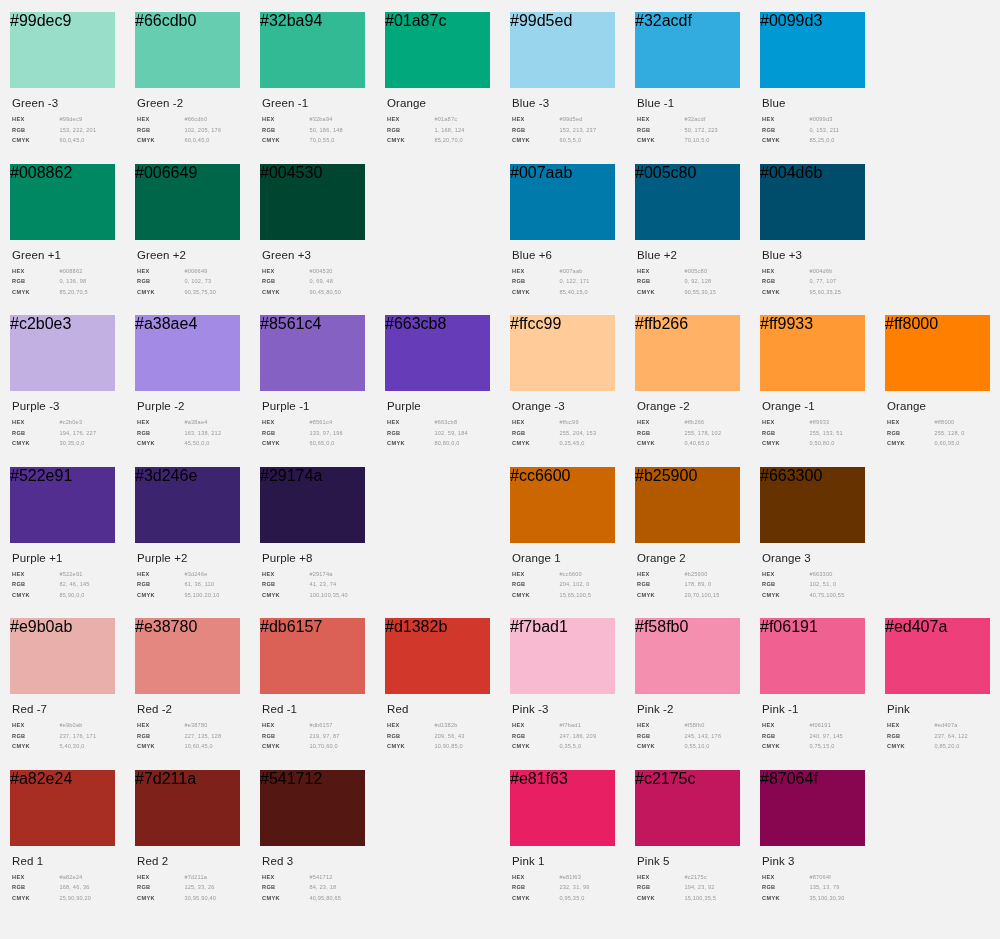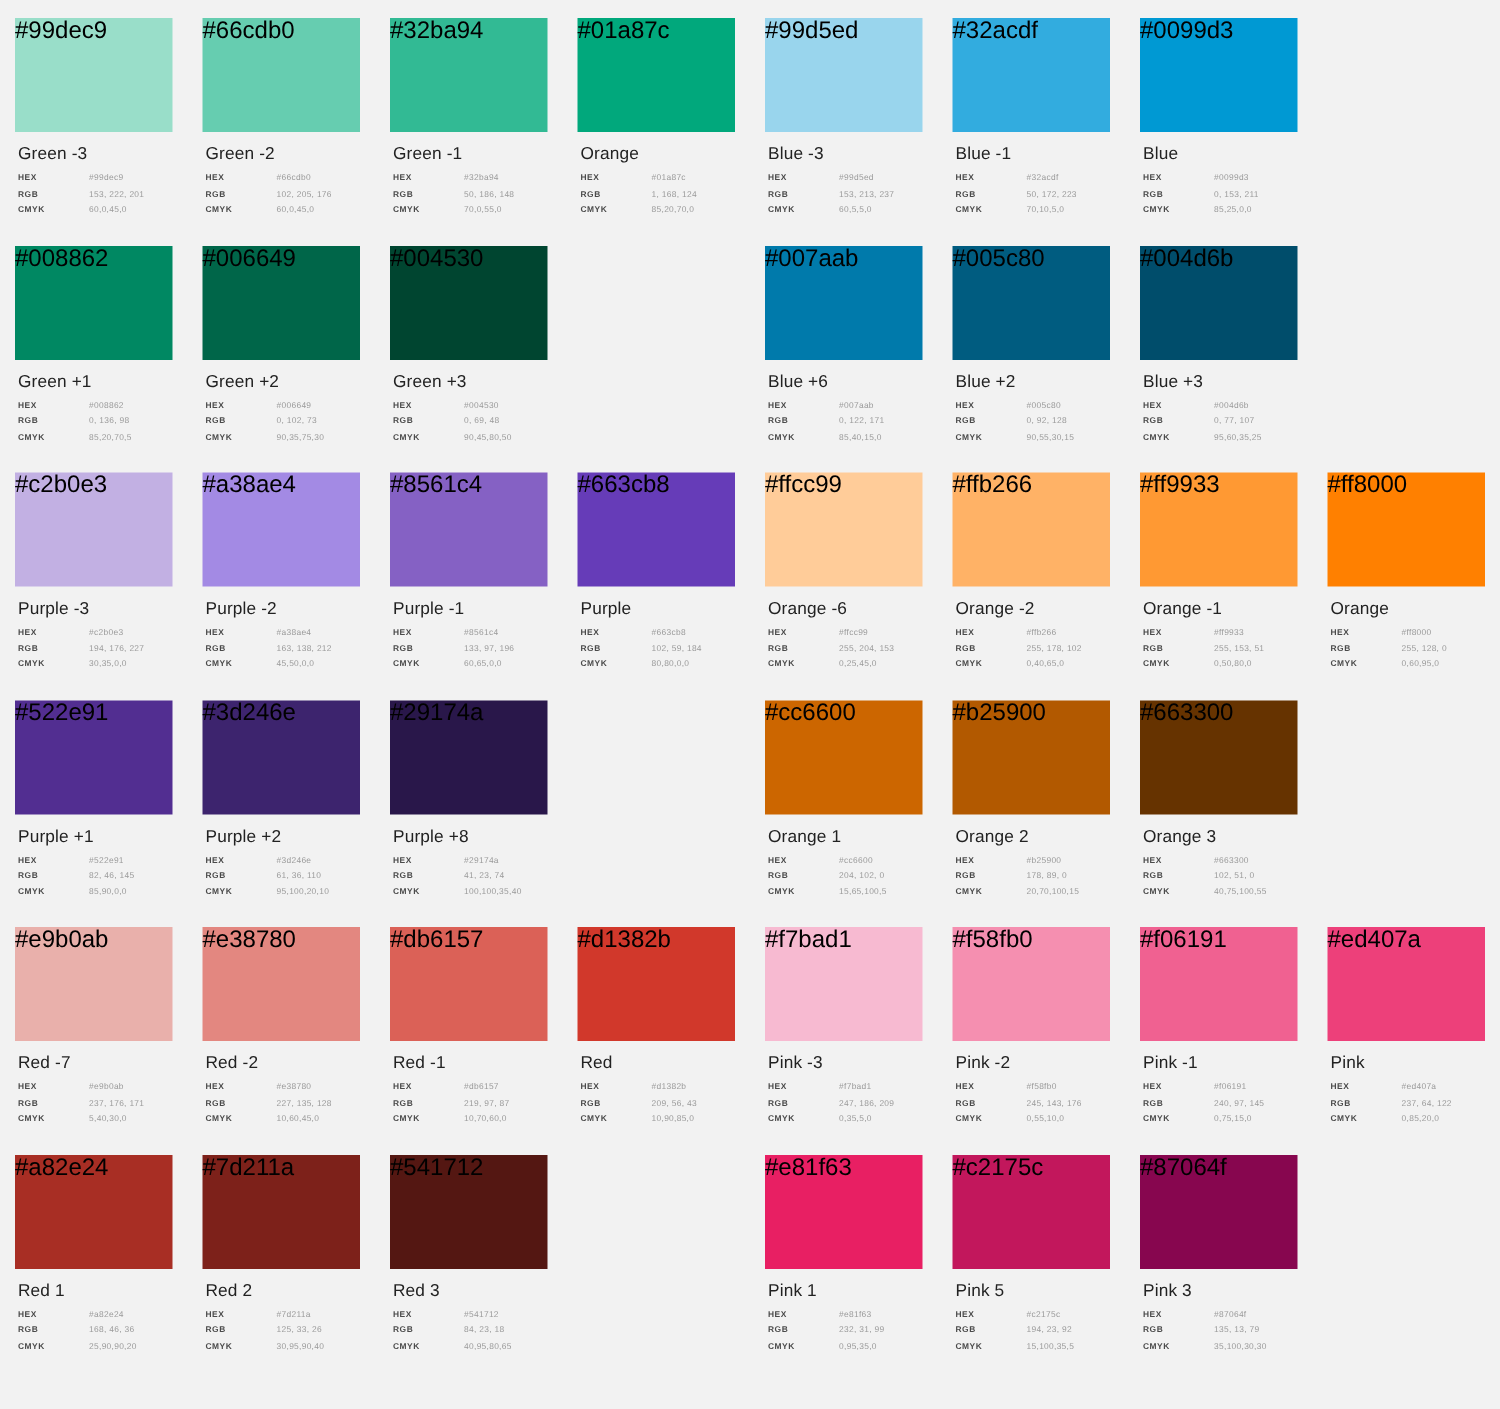--- a/index.html
+++ b/index.html
@@ -375,21 +375,21 @@
             <span class="spec-val">102, 59, 184</span>
           </div>
           <div class="spec">
             <span class="spec-key">CMYK</span>
             <span class="spec-val">80,80,0,0</span>
           </div>
         </div>
       </div>
       <div class="cell">
         <div class="swatch" style="background: rgb(255, 204, 153);">#ffcc99</div>
-        <div class="name">Orange -6</div>
+        <div class="name">Orange -3</div>
         <div class="specs">
           <div class="spec">
             <span class="spec-key">HEX</span>
             <span class="spec-val">#ffcc99</span>
           </div>
           <div class="spec">
             <span class="spec-key">RGB</span>
             <span class="spec-val">255, 204, 153</span>
           </div>
           <div class="spec">

